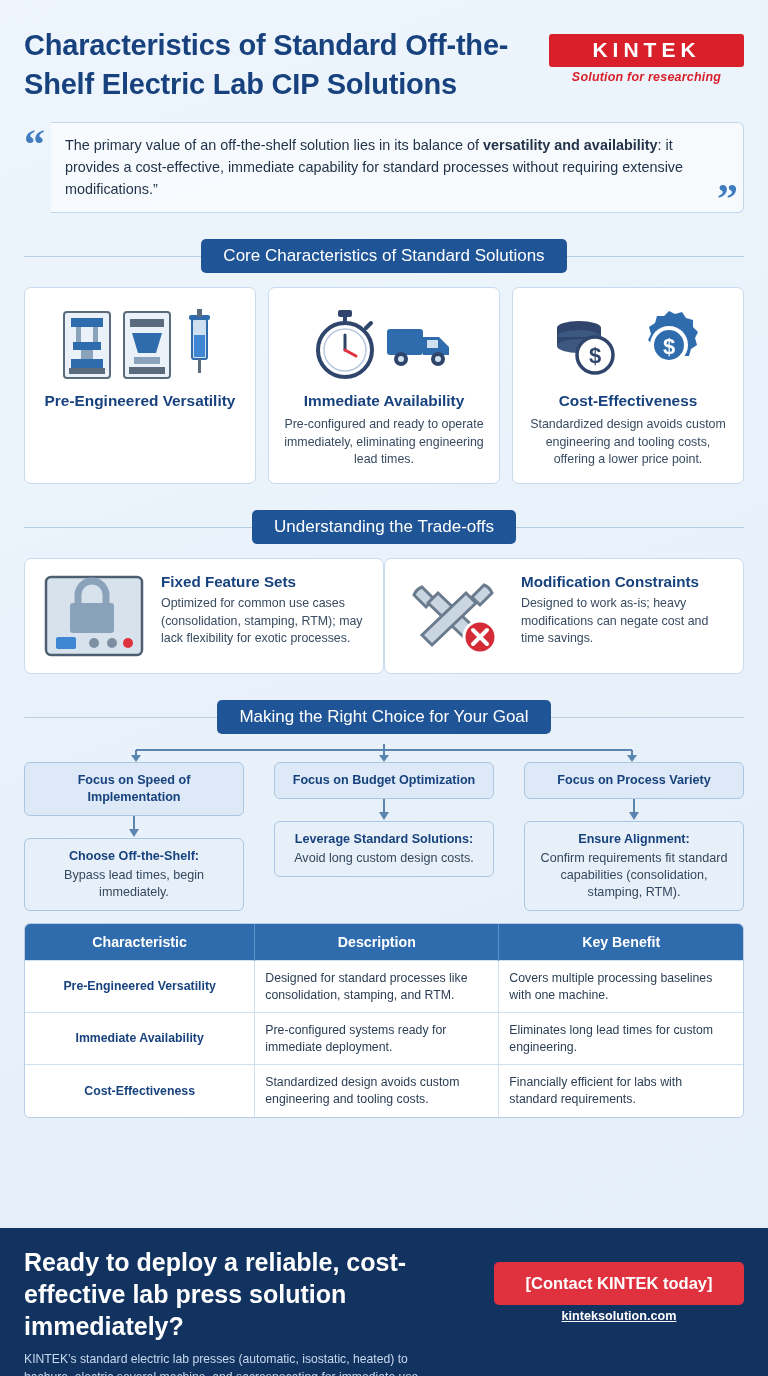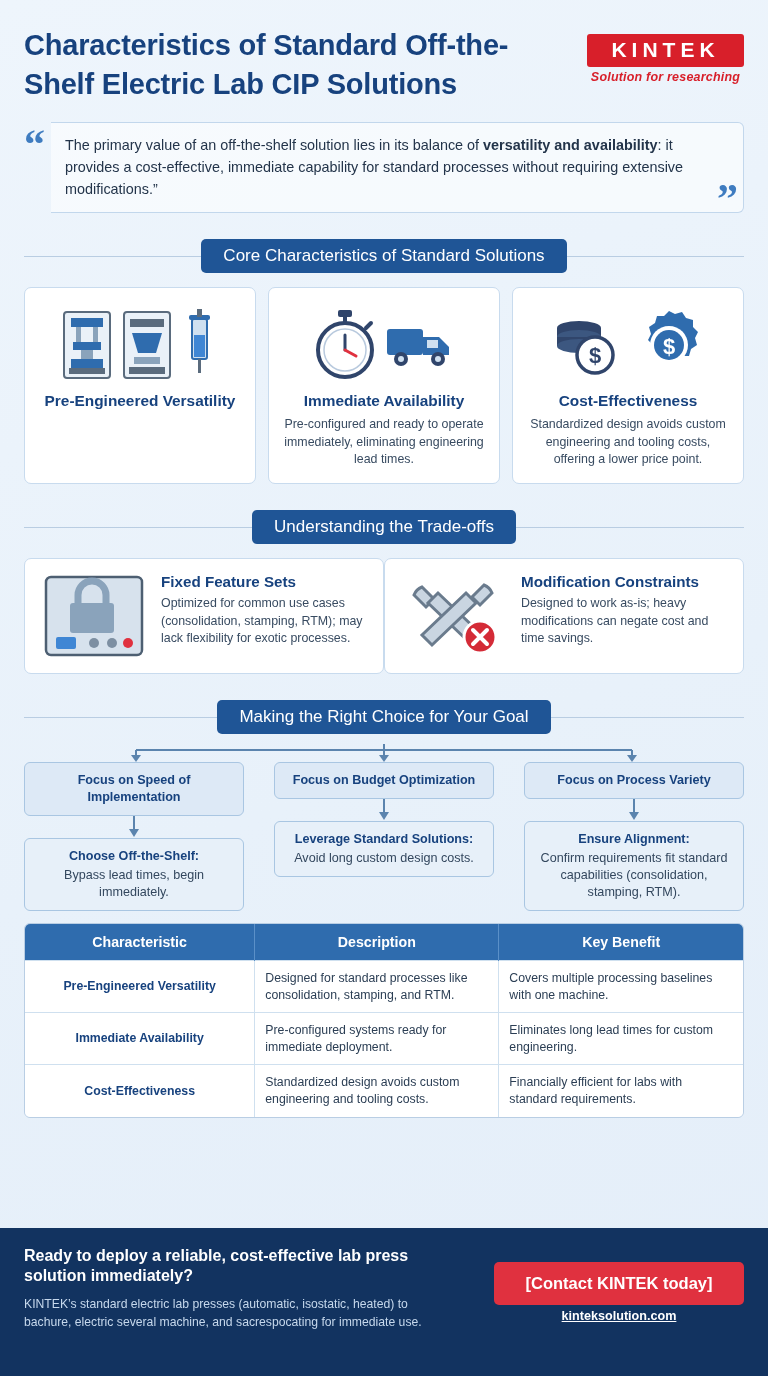--- a/index.html
+++ b/index.html
@@ -14,21 +14,21 @@
     background: linear-gradient(160deg,#eef5fc 0%,#e8f1fa 55%,#e4eef9 100%);
     overflow: hidden;
   }
 
   
   .header { padding: 26px 24px 0 24px; display: flex; justify-content: space-between; align-items: flex-start; }
   .title {
     font-size: 29px; line-height: 1.35; font-weight: bold; color: #17427e;
     letter-spacing: -0.2px; max-width: 520px;
   }
-  .logo-wrap { width: 157px; padding-top: 8px; }
+  .logo-wrap { width: 195px; padding-top: 8px; }
   .logo-box {
     background: #d81f2a; border-radius: 3px; padding: 4px 10px 5px 10px;
     text-align: center; position: relative;
   }
   .logo-box .brand {
     color: #ffffff; font-weight: bold; font-size: 21px; letter-spacing: 5px;
   }
   .logo-tag {
     color: #d81f2a; font-size: 12.5px; font-style: italic; font-weight: bold;
     text-align: center; margin-top: 3px; letter-spacing: 0.2px;
@@ -112,21 +112,21 @@
   td:last-child { border-right: none; }
   td.c1 { text-align: center; font-weight: bold; color: #17427e; width: 32%; }
   td.c2 { width: 34%; }
 
   
   .footer {
     position: absolute; left: 0; right: 0; bottom: 0; height: 148px;
     background: #123360; padding: 18px 24px; display: flex; justify-content: space-between;
   }
   .f-left { max-width: 430px; }
-  .f-head { color: #fff; font-size: 16px; font-weight: bold; line-height: 1.28; }
+  .f-head { color: #fff; font-size: 25px; font-weight: bold; line-height: 1.28; }
   .f-text { color: #c6d8ec; font-size: 12.2px; line-height: 1.45; margin-top: 9px; }
   .f-right { width: 250px; text-align: center; padding-top: 16px; }
   .cta {
     background: #e0313f; color: #fff; font-size: 16.5px; font-weight: bold;
     border: none; border-radius: 5px; padding: 12px 14px; width: 100%; cursor: pointer;
     font-family: "Liberation Sans", sans-serif;
   }
   .f-url { color: #ffffff; font-size: 12.6px; font-weight: bold; margin-top: 4px; text-decoration: underline; display: block; }
 </style>
 </head>

